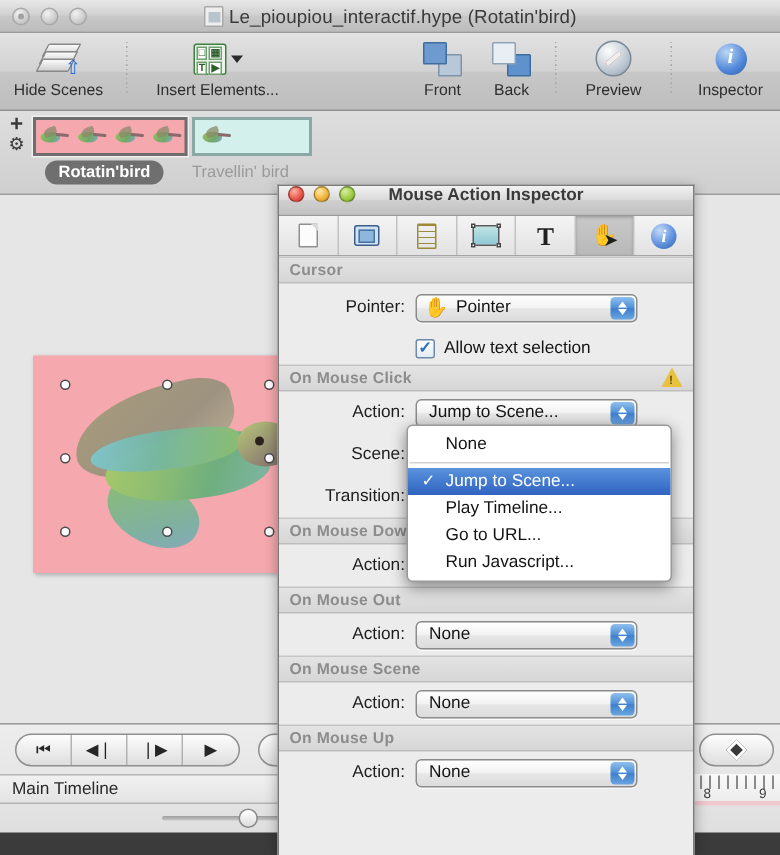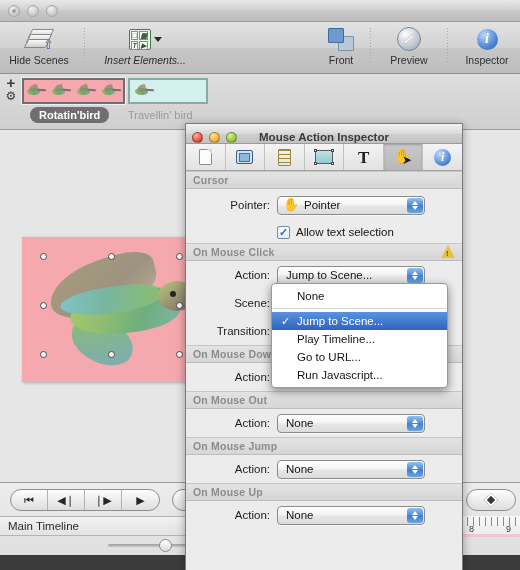--- a/index.html
+++ b/index.html
@@ -205,21 +205,21 @@
   .dark-strip { position:absolute; left:0; top:72px; width:520px; height:16px; background:#3b3b3b; }
 
   
   #inspector {
     position:absolute; left:185px; top:123px; width:278px; height:447px;
     background:#ececec; border:1px solid #7b7b7b; border-bottom:none;
     box-shadow: 0 2px 9px rgba(0,0,0,.35);
   }
   .ins-titlebar { height:20px; position:relative;
     background: linear-gradient(to bottom,#f2f2f2 0%,#d9d9d9 50%,#cfcfcf 51%,#c2c2c2 100%);
-    border-bottom:1px solid #9b9b9b; display:flex; align-items:flex-end; }
+    border-bottom:1px solid #9b9b9b; display:flex; align-items:flex-start; }
   .ins-lights { display:flex; gap:6px; margin-left:6px; }
   .ilight { width:11px;height:11px;border-radius:50%; border:1px solid rgba(0,0,0,.28); }
   .ilight.red   { background: radial-gradient(circle at 35% 28%, #ffb3a8, #e8564a 58%, #b8342b 100%); }
   .ilight.yellow{ background: radial-gradient(circle at 35% 28%, #ffe9a8, #f0b33c 58%, #c08a1e 100%); }
   .ilight.green { background: radial-gradient(circle at 35% 28%, #d8f0a0, #9dcb42 58%, #73a026 100%); }
   .ins-title { position:absolute; left:0; right:0; text-align:center; font-size:11.5px;
       color:#3a3a3a; font-weight:bold; }
 
   .ins-tabs { height:27px; display:flex;
       background: linear-gradient(to bottom,#f4f4f4,#e2e2e2);
@@ -305,36 +305,39 @@
 <body>
 
 <div id="main-window">
 
   <div class="titlebar">
     <div class="tb-lights">
       <div class="light dot"></div>
       <div class="light"></div>
       <div class="light"></div>
     </div>
+    <div class="tb-title">
+      <span class="tb-doc-icon"></span><span>Le_pioupiou_interactif.hype (Rotatin'bird)</span>
+    </div>
   </div>
 
   <div class="toolbar">
     <div class="tool" style="width:78px;">
       <div class="ticon">
         <div class="ic-stack">
             <i></i>
             <i></i>
             <i></i>
             <span class="ic-arrow-up">⇧</span>
           </div>
       </div>
       <div class="tlabel">Hide Scenes</div>
     </div>
     <div class="tsep"></div>
-    <div class="tool" style="width:108px;font-style:italic;">
+    <div class="tool" style="width:108px;">
       <div class="ticon">
         <div class="ic-grid">
             <span>□</span>
             <span>▦</span>
             <span>T</span>
             <span>▶</span>
           </div>
         <div class="ic-caret"></div>
       </div>
       <div class="tlabel">Insert Elements...</div>
@@ -342,20 +345,29 @@
     <div class="tsep" style="visibility:hidden"></div>
     <div style="flex:1"></div>
     <div class="tool" style="width:46px;">
       <div class="ticon">
         <div class="ic-layers front">
             <b></b>
             <b></b>
           </div>
       </div>
       <div class="tlabel">Front</div>
+    </div>
+    <div class="tool" style="width:46px;">
+      <div class="ticon">
+        <div class="ic-layers back">
+            <b></b>
+            <b></b>
+          </div>
+      </div>
+      <div class="tlabel">Back</div>
     </div>
     <div class="tsep"></div>
     <div class="tool" style="width:64px;">
       <div class="ticon">
         <div class="ic-compass">
             <span class="ic-needle"></span>
             <span class="ic-needle2"></span>
           </div>
       </div>
       <div class="tlabel">Preview</div>
@@ -586,21 +598,21 @@
       <div class="popup w148">
         <span>None</span>
         <span class="arrows">
             <i class="up"></i>
             <i class="dn"></i>
           </span>
       </div>
     </div>
 
     <div class="sec-head">
-      <span>On Mouse Jump</span>
+      <span>On Mouse Scene</span>
     </div>
     <div class="row">
       <span class="lbl">Action:</span>
       <div class="popup w148">
         <span>None</span>
         <span class="arrows">
             <i class="up"></i>
             <i class="dn"></i>
           </span>
       </div>

